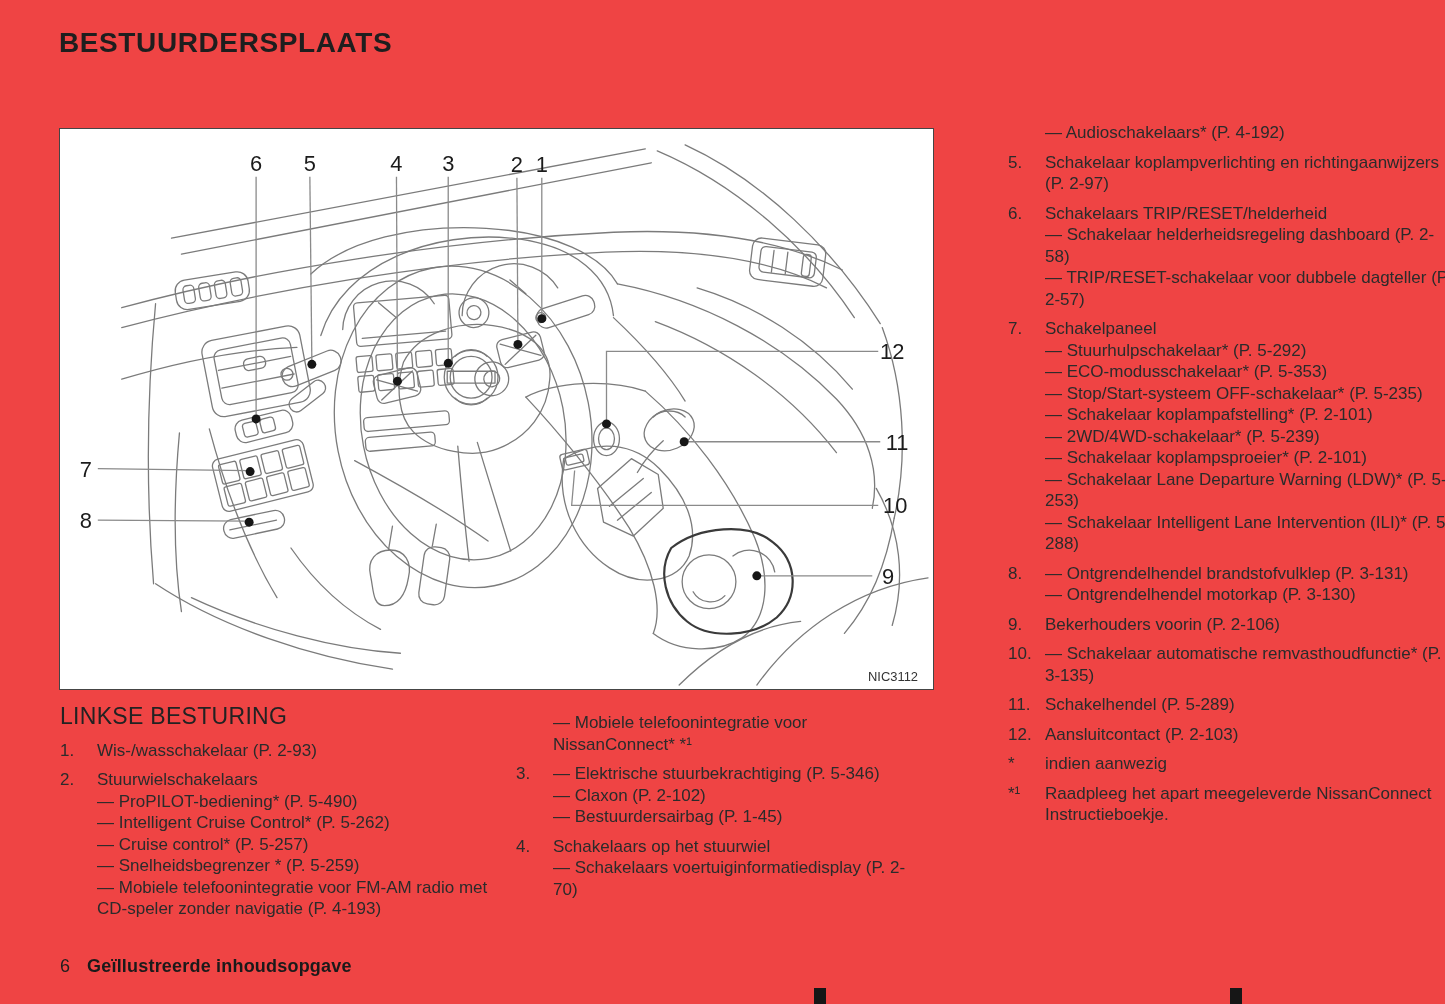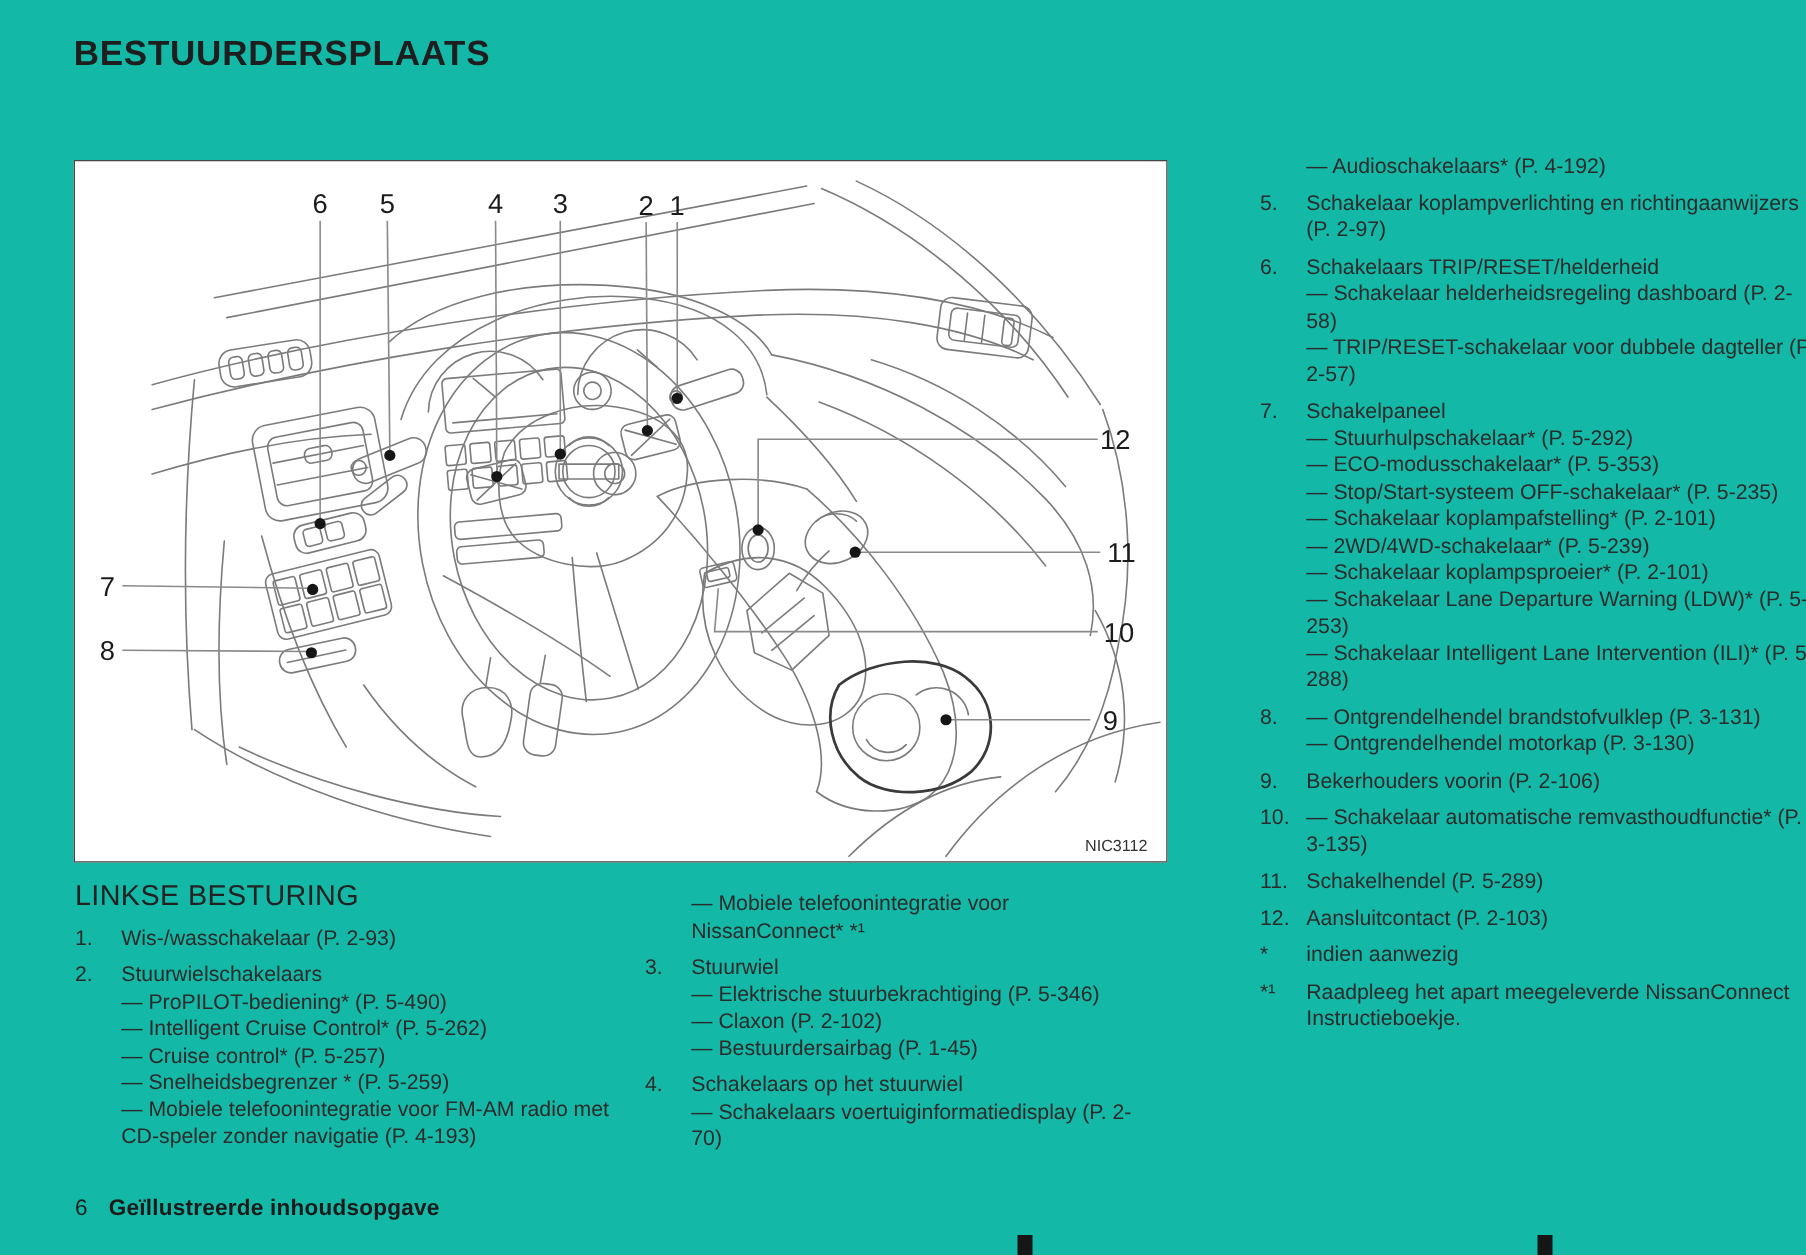--- a/index.html
+++ b/index.html
@@ -1,16 +1,16 @@
 <!DOCTYPE html>
 <html><head>
 <meta charset="utf-8">
 <style>
   html,body{margin:0;padding:0;background:#ffffff;}
-  .page{position:relative;width:1445px;height:1004px;background:#14b8a6;overflow:hidden;
+  .page{position:relative;width:1445px;height:1004px;background:#ef4444;overflow:hidden;
         font-family:"Liberation Sans",sans-serif;color:#2b2b2b;}
   .page-title{position:absolute;left:59px;top:27px;font-size:28px;font-weight:bold;
         letter-spacing:0.6px;color:#1e1e1e;}
   .figure{position:absolute;left:59px;top:128px;width:873px;height:560px;
         border:1.5px solid #454545;background:#fff;}
   .figure svg{display:block;}
   .legend-col{position:absolute;font-size:17px;line-height:21.5px;color:#2b2b2b;}
   .col-left{left:60px;top:706px;width:455px;}
   .col-mid{left:516px;top:712px;width:402px;}
   .col-right{left:1008px;top:122px;width:446px;}
@@ -283,21 +283,20 @@
   <div class="legend-col col-mid">
     <div class="entry">
       <div class="num"></div>
       <div class="content">
         <div class="line">— Mobiele telefoonintegratie voor NissanConnect* *¹</div>
       </div>
     </div>
     <div class="entry">
       <div class="num">3.</div>
       <div class="content">
-        <div class="line">Stuurwiel</div>
         <div class="line">— Elektrische stuurbekrachtiging (P. 5-346)</div>
         <div class="line">— Claxon (P. 2-102)</div>
         <div class="line">— Bestuurdersairbag (P. 1-45)</div>
       </div>
     </div>
     <div class="entry">
       <div class="num">4.</div>
       <div class="content">
         <div class="line">Schakelaars op het stuurwiel</div>
         <div class="line">— Schakelaars voertuiginformatiedisplay (P. 2-70)</div>

